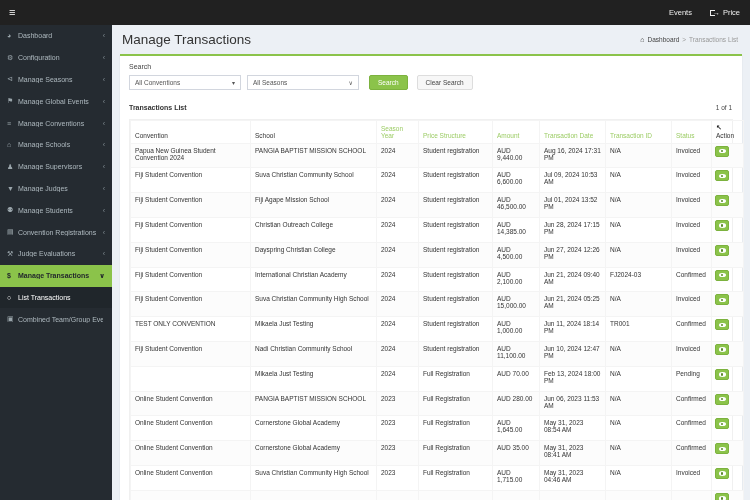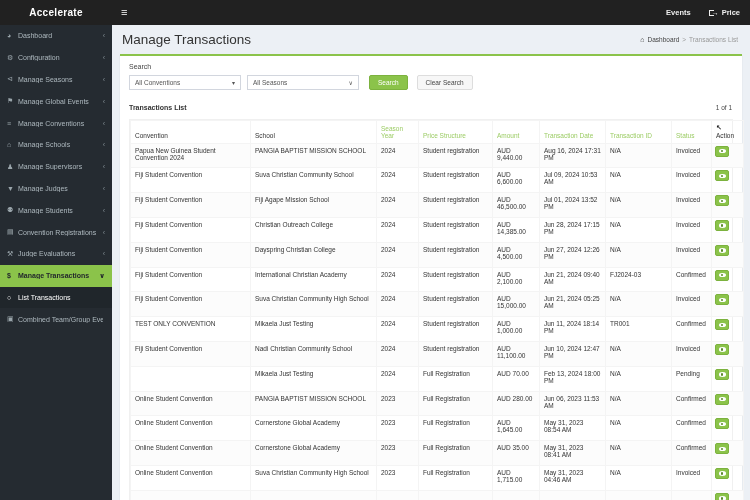--- a/index.html
+++ b/index.html
@@ -8,21 +8,21 @@
 
   
   .navbar { position:absolute; top:0; left:0; width:750px; height:25px;
             background:#212121; display:flex; align-items:stretch; z-index:30; }
   .brand { width:112px; display:flex; align-items:center; justify-content:center;
            color:#fff; font-size:10px; font-weight:bold; letter-spacing:.3px; cursor:pointer; }
   .nav-rest { flex:1; display:flex; align-items:center; position:relative; }
   .hamburger { color:#fff; font-size:11px; margin-left:9px; cursor:pointer; line-height:1; }
   .nav-right { position:absolute; right:10px; top:0; height:25px; display:flex;
                align-items:center; gap:18px; }
-  .nav-link { color:#eee; font-size:7.5px; cursor:pointer; display:flex; align-items:center; gap:3px;font-weight:bold; }
+  .nav-link { color:#eee; font-size:7.5px; cursor:pointer; display:flex; align-items:center; gap:3px; }
   .logout-glyph { display:inline-flex; align-items:center; position:relative; }
   .lg-box { display:inline-block; width:5px; height:6px; border:1px solid #eee; border-right:none; }
   .lg-arrow { color:#eee; font-size:7px; margin-left:-2px; line-height:1; }
 
   
   .sidebar { position:absolute; top:25px; left:0; width:112px; height:475px;
              background:#252b31; }
   .sidebar ul { list-style:none; }
   .side-item { display:flex; align-items:center; height:21.8px; padding:0 7px;
                color:#aeb9bf; font-size:7px; cursor:pointer; }
@@ -83,23 +83,20 @@
              border-radius:2px; cursor:pointer; display:flex; align-items:center;
              justify-content:center; }
   .eye { width:7px; height:4.5px; background:#fff; border-radius:50%;
          display:flex; align-items:center; justify-content:center; }
   .pupil { width:2.5px; height:2.5px; background:#5a8a2a; border-radius:50%; }
 </style>
 </head>
 <body>
 
 <header class="navbar">
-  <div class="brand">
-    <span>Accelerate</span>
-  </div>
   <div class="nav-rest">
     <span class="hamburger">≡</span>
     <div class="nav-right">
       <a class="nav-link">
         <span>Events</span>
       </a>
       <a class="nav-link">
         <span class="logout-glyph">
             <i class="lg-box"></i>
             <span class="lg-arrow">→</span>

